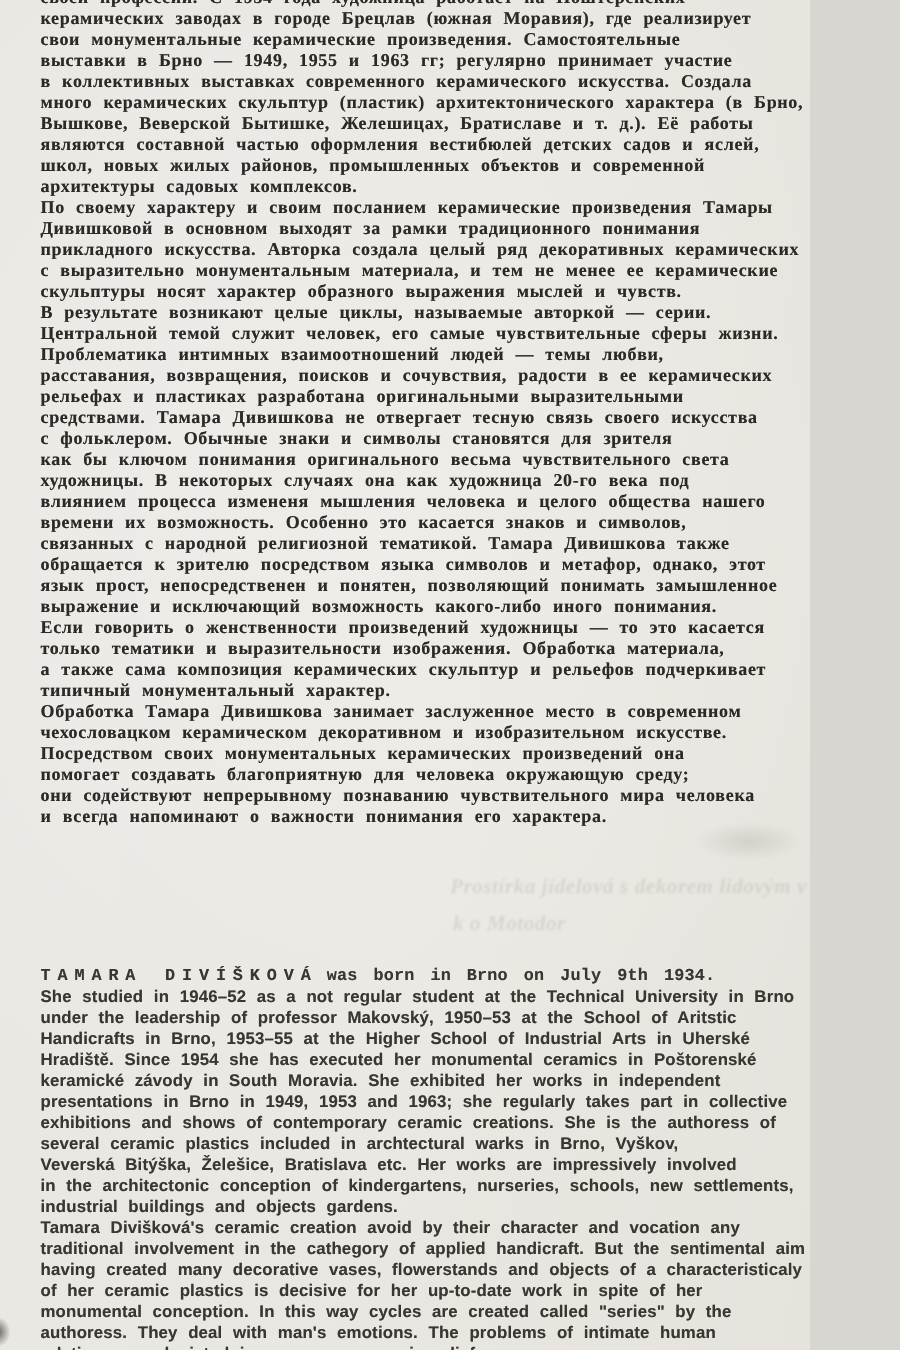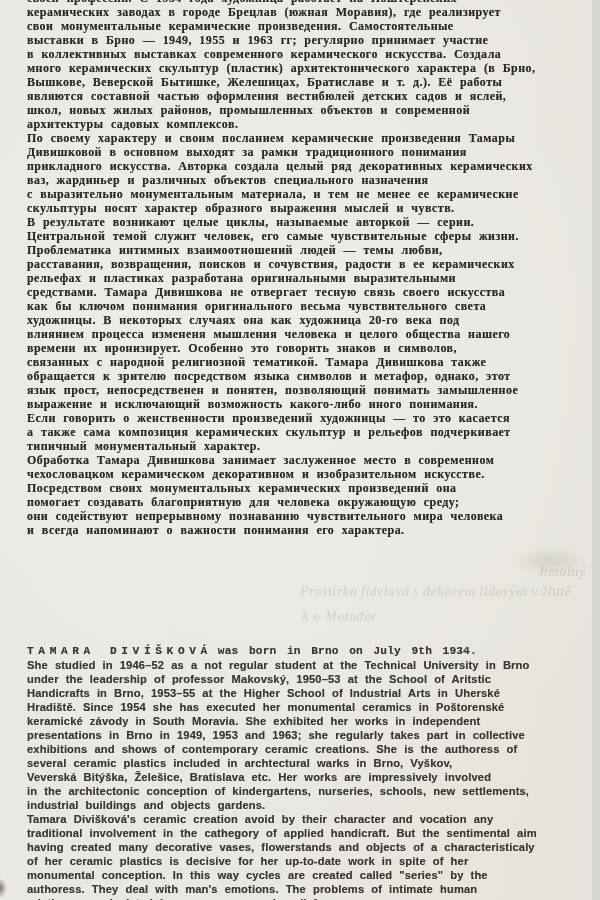--- a/index.html
+++ b/index.html
@@ -1,17 +1,17 @@
 <!DOCTYPE html>
 <html><head>
 <meta charset="utf-8">
 <style>
   html,body{margin:0;padding:0;background:#d8d6d1;}
   .page{
-    position:relative;width:592px;height:900px;overflow:hidden;
+    position:relative;width:540px;height:900px;overflow:hidden;
     background:
       radial-gradient(ellipse 120% 90% at 45% 40%, rgba(255,255,255,.25), rgba(0,0,0,0) 60%),
       linear-gradient(100deg,#eae8e3 0%,#e9e7e1 55%,#e5e3dc 100%);
     font-smooth:never;
   }
   .ru-block{
     position:absolute;left:27px;top:-9px;width:552px;
     font-family:"Liberation Serif","DejaVu Serif",serif;
     font-weight:700;font-size:12px;line-height:14px;
     color:#2b2a27;letter-spacing:.45px;word-spacing:4px;
@@ -61,38 +61,39 @@
         <div class="line">выставки в Брно — 1949, 1955 и 1963 гг; регулярно принимает участие</div>
         <div class="line">в коллективных выставках современного керамического искусства. Создала</div>
         <div class="line">много керамических скульптур (пластик) архитектонического характера (в Брно,</div>
         <div class="line">Вышкове, Веверской Бытишке, Желешицах, Братиславе и т. д.). Её работы</div>
         <div class="line">являются составной частью оформления вестибюлей детских садов и яслей,</div>
         <div class="line">школ, новых жилых районов, промышленных объектов и современной</div>
         <div class="line">архитектуры садовых комплексов.</div>
         <div class="line">По своему характеру и своим посланием керамические произведения Тамары</div>
         <div class="line">Дивишковой в основном выходят за рамки традиционного понимания</div>
         <div class="line">прикладного искусства. Авторка создала целый ряд декоративных керамических</div>
-        <div class="line">ваз, жардиньер и различных объектов специального назначения</div>
         <div class="line">с выразительно монументальным материала, и тем не менее ее керамические</div>
         <div class="line">скульптуры носят характер образного выражения мыслей и чувств.</div>
         <div class="line">В результате возникают целые циклы, называемые авторкой — серии.</div>
         <div class="line">Центральной темой служит человек, его самые чувствительные сферы жизни.</div>
         <div class="line">Проблематика интимных взаимоотношений людей — темы любви,</div>
         <div class="line">расставания, возвращения, поисков и сочувствия, радости в ее керамических</div>
         <div class="line">рельефах и пластиках разработана оригинальными выразительными</div>
         <div class="line">средствами. Тамара Дивишкова не отвергает тесную связь своего искусства</div>
+        <div class="line">с фольклером. Обычные знаки и символы становятся для зрителя</div>
         <div class="line">как бы ключом понимания оригинального весьма чувствительного света</div>
         <div class="line">художницы. В некоторых случаях она как художница 20-го века под</div>
         <div class="line">влиянием процесса изменeня мышления человека и целого общества нашего</div>
-        <div class="line">времени их иронизирует. Особенно это говорить знаков и символов,</div>
+        <div class="line">времени их возможность. Особенно это касается знаков и символов,</div>
         <div class="line">связанных с народной религиозной тематикой. Тамара Дивишкова также</div>
         <div class="line">обращается к зрителю посредством языка символов и метафор, однако, этот</div>
         <div class="line">язык прост, непосредственен и понятен, позволяющий понимать замышленное</div>
         <div class="line">выражение и исключающий возможность какого-либо иного понимания.</div>
         <div class="line">Если говорить о женственности произведений художницы — то это касается</div>
+        <div class="line">только тематики и выразительности изображения. Обработка материала,</div>
         <div class="line">а также сама композиция керамических скульптур и рельефов подчеркивает</div>
         <div class="line">типичный монументальный характер.</div>
         <div class="line">Обработка Тамара Дивишкова занимает заслуженное место в современном</div>
         <div class="line">чехословацком керамическом декоративном и изобразительном искусстве.</div>
         <div class="line">Посредством своих монументальных керамических произведений она</div>
         <div class="line">помогает создавать благоприятную для человека окружающую среду;</div>
         <div class="line">они содействуют непрерывному познаванию чувствительного мира человека</div>
         <div class="line">и всегда напоминают о важности понимания его характера.</div>
       </div>
   </div>

